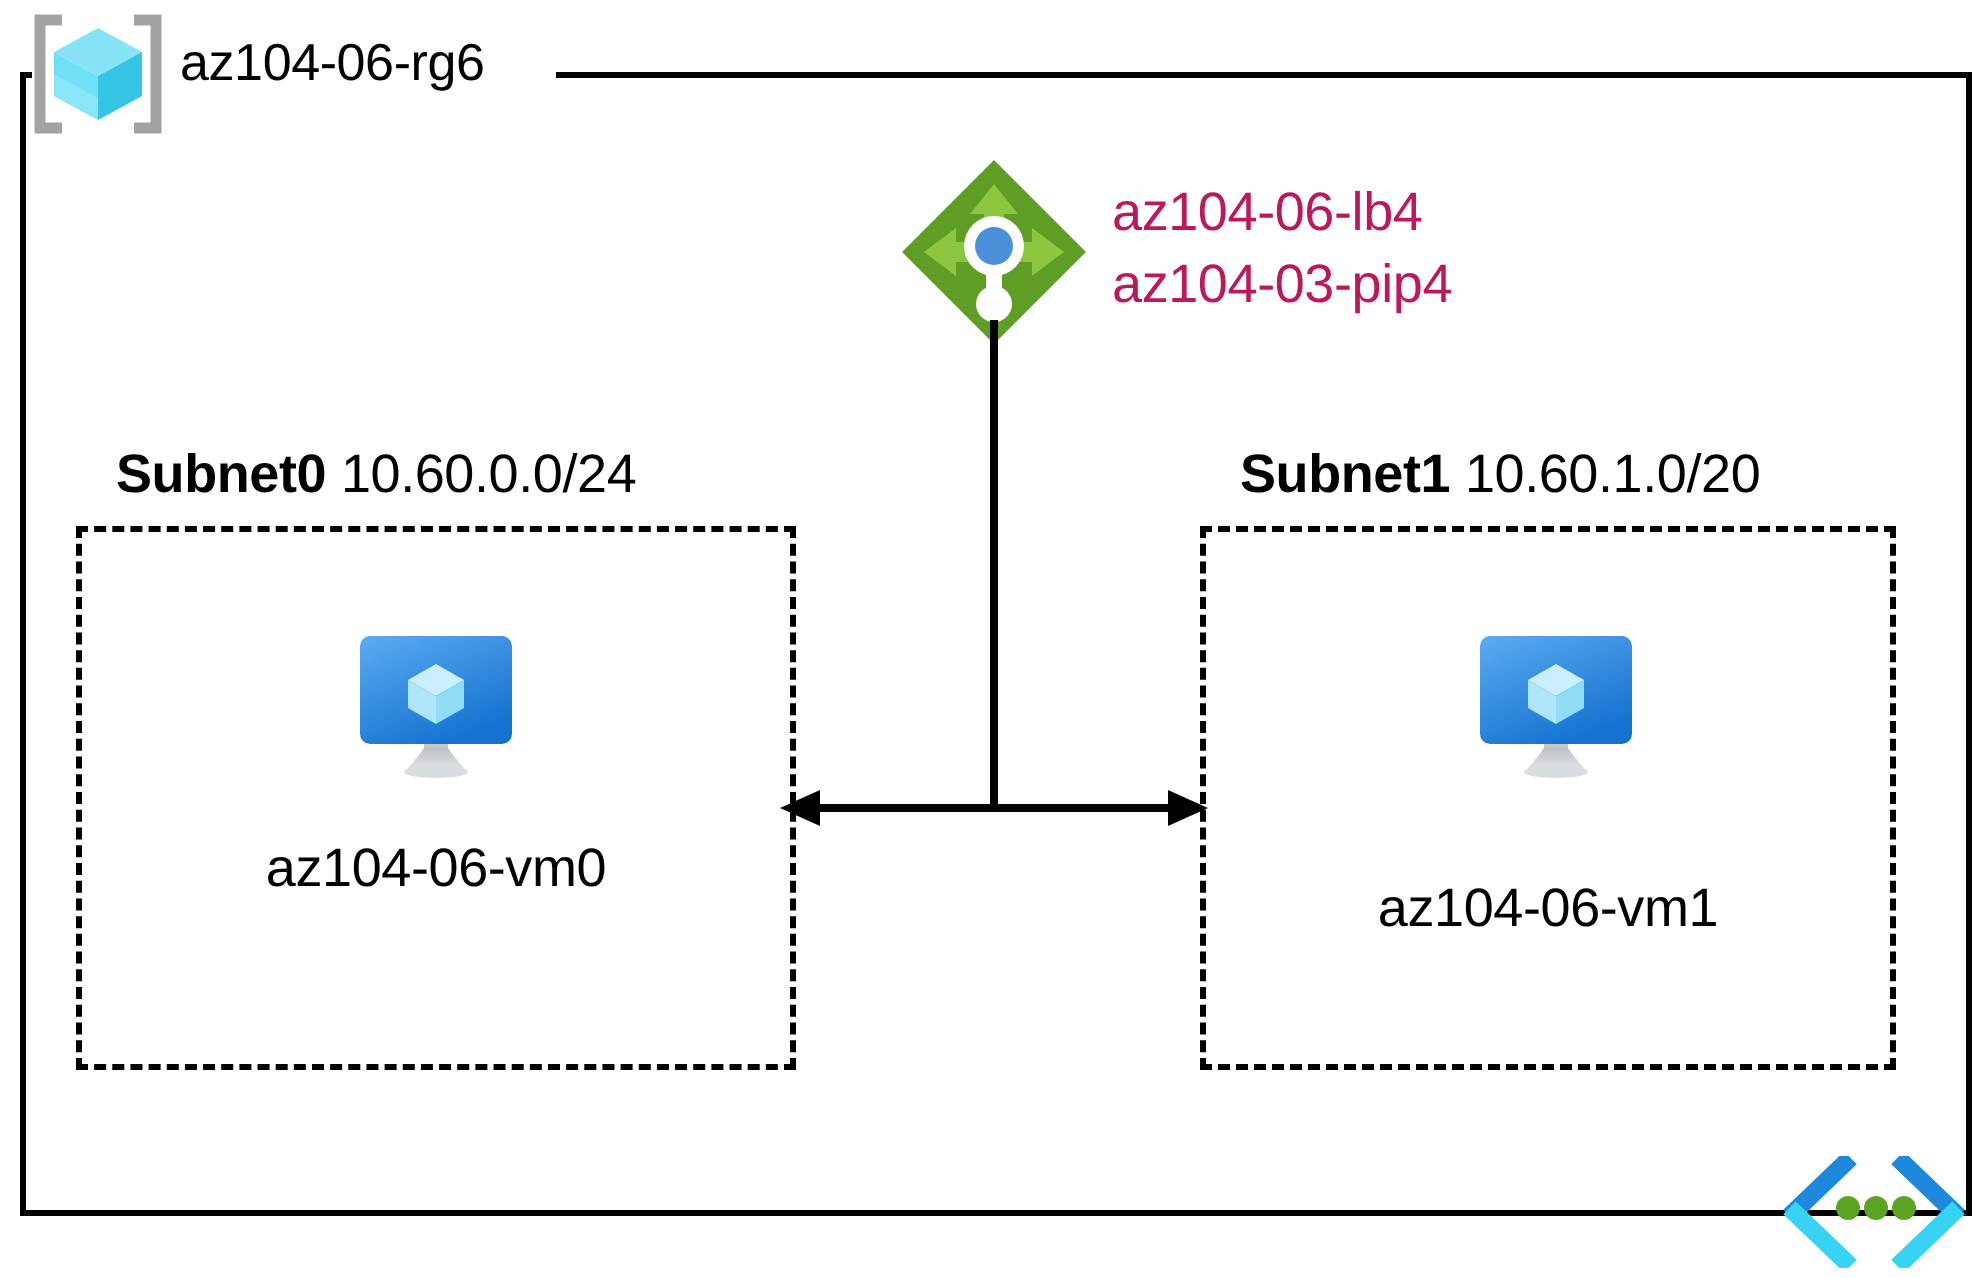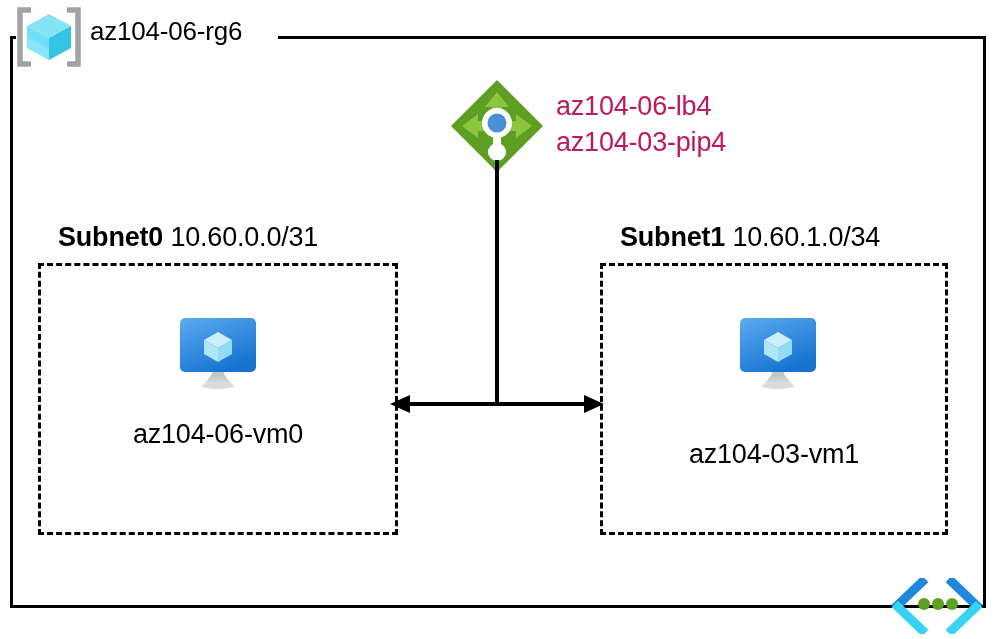--- a/index.html
+++ b/index.html
@@ -226,21 +226,21 @@
       <circle cx="50" cy="47" r="9.5" fill="#4A90D9"></circle>
     </svg>
   </div>
   <div class="lb-label">
     <div>az104-06-lb4</div>
     <div>az104-03-pip4</div>
   </div>
   <div class="lb-stem"></div>
 
   <div class="subnet-title" id="subnet0-title">
-    <span class="nm">Subnet0</span><span>&nbsp;</span><span class="cidr">10.60.0.0/31</span>
+    <span class="nm">Subnet0</span><span>&nbsp;</span><span class="cidr">10.60.0.0/24</span>
   </div>
   <div class="subnet-box" id="subnet0-box"></div>
   <div class="vm-icon" id="vm0-icon">
     <svg width="92" height="80" viewBox="0 0 92 80" xmlns="http://www.w3.org/2000/svg">
       <defs>
         <linearGradient id="vmScreen0" x1="0" y1="0" x2="0.55" y2="1">
           <stop offset="0%" stop-color="#5BACF0"></stop>
           <stop offset="100%" stop-color="#1673D0"></stop>
         </linearGradient>
         <linearGradient id="vmStand0" x1="0" y1="0" x2="0" y2="1">
@@ -261,21 +261,21 @@
       <polygon points="32,28 46,36 46,50 32,42" fill="#AFE6F7"></polygon>
 
       <polygon points="60,28 60,42 46,50 46,36" fill="#8FDCF4"></polygon>
     </svg>
   </div>
   <div class="vm-label" id="vm0-label">
     <div>az104-06-vm0</div>
   </div>
 
   <div class="subnet-title" id="subnet1-title">
-    <span class="nm">Subnet1</span><span>&nbsp;</span><span class="cidr">10.60.1.0/34</span>
+    <span class="nm">Subnet1</span><span>&nbsp;</span><span class="cidr">10.60.1.0/20</span>
   </div>
   <div class="subnet-box" id="subnet1-box"></div>
   <div class="vm-icon" id="vm1-icon">
     <svg width="92" height="80" viewBox="0 0 92 80" xmlns="http://www.w3.org/2000/svg">
       <defs>
         <linearGradient id="vmScreen1" x1="0" y1="0" x2="0.55" y2="1">
           <stop offset="0%" stop-color="#5BACF0"></stop>
           <stop offset="100%" stop-color="#1673D0"></stop>
         </linearGradient>
         <linearGradient id="vmStand1" x1="0" y1="0" x2="0" y2="1">
@@ -286,21 +286,21 @@
       <rect x="40" y="56" width="12" height="12" fill="#C2C7CA"></rect>
       <path d="M30 74 Q36 68 40 62 L52 62 Q56 68 62 74 Z" fill="url(#vmStand1)"></path>
       <ellipse cx="46" cy="74" rx="16" ry="3" fill="#D8DCDE"></ellipse>
       <rect x="8" y="6" width="76" height="54" rx="5" fill="url(#vmScreen1)"></rect>
       <polygon points="46,20 60,28 46,36 32,28" fill="#CBEFFA"></polygon>
       <polygon points="32,28 46,36 46,50 32,42" fill="#AFE6F7"></polygon>
       <polygon points="60,28 60,42 46,50 46,36" fill="#8FDCF4"></polygon>
     </svg>
   </div>
   <div class="vm-label" id="vm1-label">
-    <div>az104-03-vm1</div>
+    <div>az104-06-vm1</div>
   </div>
 
   <div class="connector">
     <svg width="214" height="36" viewBox="0 0 214 36" xmlns="http://www.w3.org/2000/svg">
       <line x1="14" y1="18" x2="200" y2="18" stroke="#000000" stroke-width="4"></line>
       <polygon points="0,18 20,9 20,27" fill="#000000"></polygon>
       <polygon points="214,18 194,9 194,27" fill="#000000"></polygon>
     </svg>
   </div>
 

